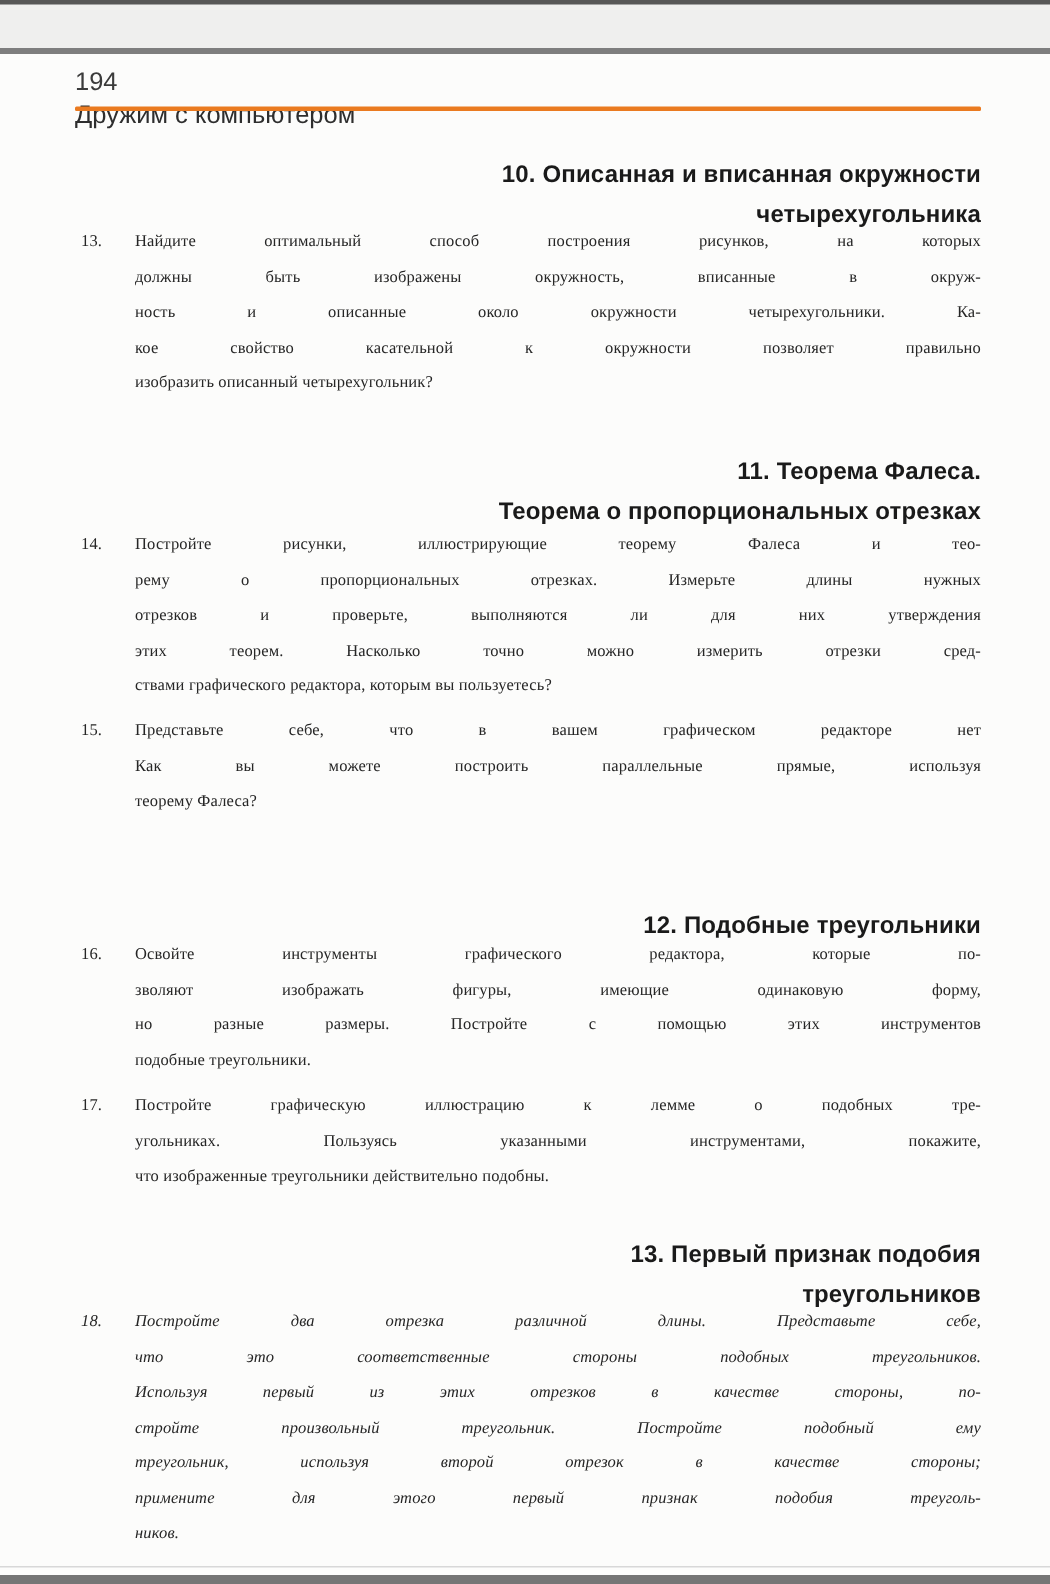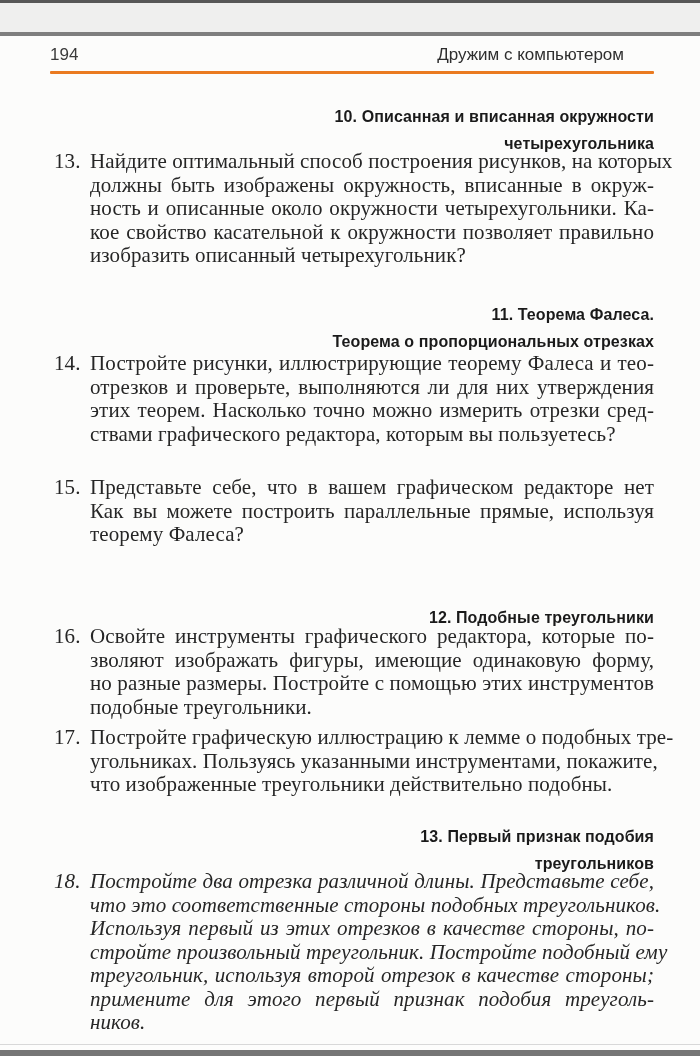--- a/index.html
+++ b/index.html
@@ -39,29 +39,29 @@
   .rule{top:35px;height:3px;background:var(--accent-rule);border-radius:1px;}
 
   .sec-title{
     font-family:"Liberation Sans","DejaVu Sans",sans-serif;
     font-weight:bold;font-size:16px;line-height:27px;
     color:var(--heading);text-align:right;white-space:pre-line;
     letter-spacing:.1px;
   }
   .item{
     padding-left:40px;box-sizing:border-box;
-    font-size:21px;line-height:23.5px;color:var(--text);
+    font-size:11px;line-height:23.5px;color:var(--text);
     letter-spacing:.1px;
   }
   .item .num{position:absolute;left:4px;top:0;}
   .tline{text-align:justify;text-align-last:justify;white-space:nowrap;}
   .tline.last{text-align-last:left;}
 
   
-  .t-header{top:8px;}      .t-rule{top:35px;}
+  .t-header{top:8px;flex-direction:column;}      .t-rule{top:35px;}
   .t-s0{top:54px;}         .t-i13{top:114px;}
   .t-s1{top:252px;}        .t-i14{top:316px;}  .t-i15{top:440px;}
   .t-s2{top:555px;}        .t-i16{top:589px;}  .t-i17{top:690px;}
   .t-s3{top:774px;}        .t-i18{top:834px;font-style:italic;}
 </style>
 </head>
 <body>
 
 <div class="top-chrome"></div>
 
@@ -85,20 +85,21 @@
         <div class="tline last">изобразить описанный четырехугольник?</div>
       </div>
   </div>
 
   <h2 class="abs sec-title t-s1">11. Теорема Фалеса.
 Теорема о пропорциональных отрезках</h2>
   <div class="abs item t-i14">
     <span class="num">14.</span>
     <div>
         <div class="tline">Постройте рисунки, иллюстрирующие теорему Фалеса и тео-</div>
+        <div class="tline">рему о пропорциональных отрезках. Измерьте длины нужных</div>
         <div class="tline">отрезков и проверьте, выполняются ли для них утверждения</div>
         <div class="tline">этих теорем. Насколько точно можно измерить отрезки сред-</div>
         <div class="tline last">ствами графического редактора, которым вы пользуетесь?</div>
       </div>
   </div>
   <div class="abs item t-i15">
     <span class="num">15.</span>
     <div>
         <div class="tline">Представьте себе, что в вашем графическом редакторе нет</div>
         <div class="tline">Как вы можете построить параллельные прямые, используя</div>

